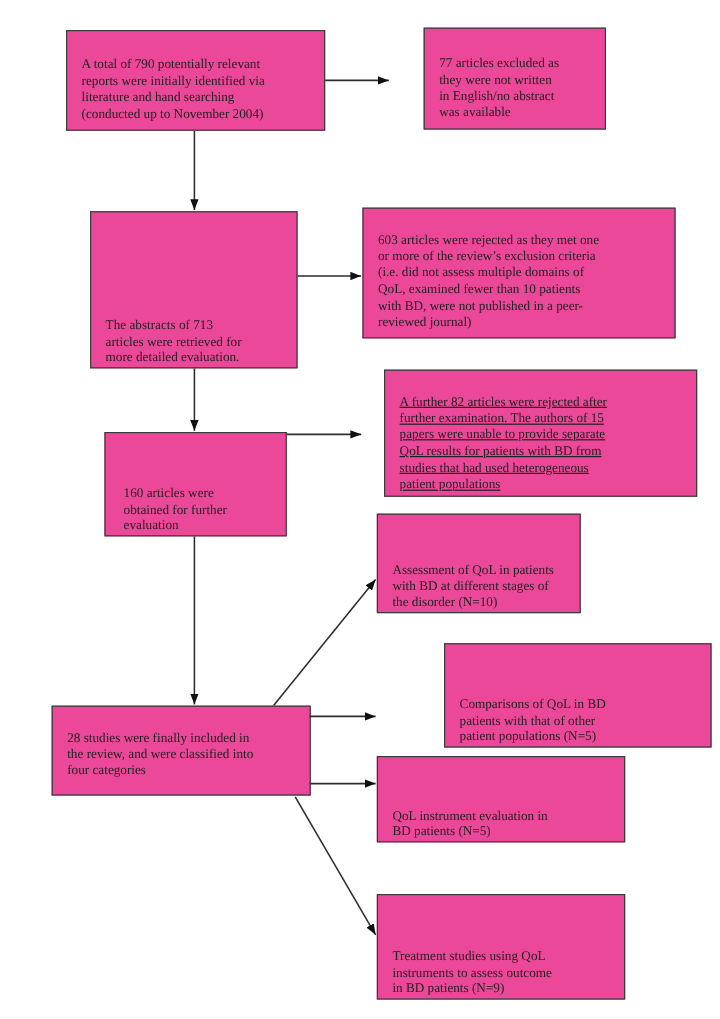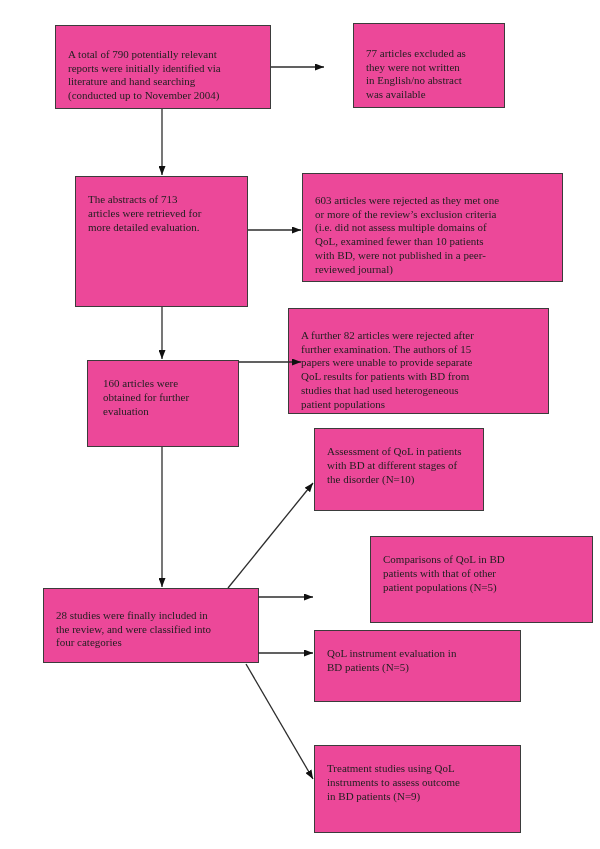--- a/index.html
+++ b/index.html
@@ -35,21 +35,21 @@
     background: #ec4899;
     border: 1.2px solid #3b3b3b;
     color: #1f1f1f;
     font-size: 11px;
     line-height: 1.25;
     white-space: pre-line;
     padding: 16px 8px 0 12px;
   }
   .node.mid {
     display: flex;
-    align-items: flex-start;
+    align-items: flex-end;
   }
   .node .txt {
     display: block;
   }
 </style>
 </head>
 <body>
 
 <div id="page">
 
@@ -93,21 +93,21 @@
 
   <div class="node top" style="left:302px; top:173px; width:261px; height:109px; padding-top:6px;">
     <span class="txt">603 articles were rejected as they met one
 or more of the review’s exclusion criteria
 (i.e. did not assess multiple domains of
 QoL, examined fewer than 10 patients
 with BD, were not published in a peer-
 reviewed journal)</span>
   </div>
 
-  <div class="node top" style="left:288px; top:308px; width:261px; height:106px; padding-top:6px;">
+  <div class="node top" style="left:320px; top:308px; width:261px; height:106px; padding-top:6px;text-decoration:underline;">
     <span class="txt">A further 82 articles were rejected after
 further examination.  The authors of 15
 papers were unable to provide separate
 QoL results for patients with BD from
 studies that had used heterogeneous
 patient populations</span>
   </div>
 
   <div class="node mid" style="left:87px; top:360px; width:152px; height:87px; padding-left:15px;">
     <span class="txt">160 articles were

